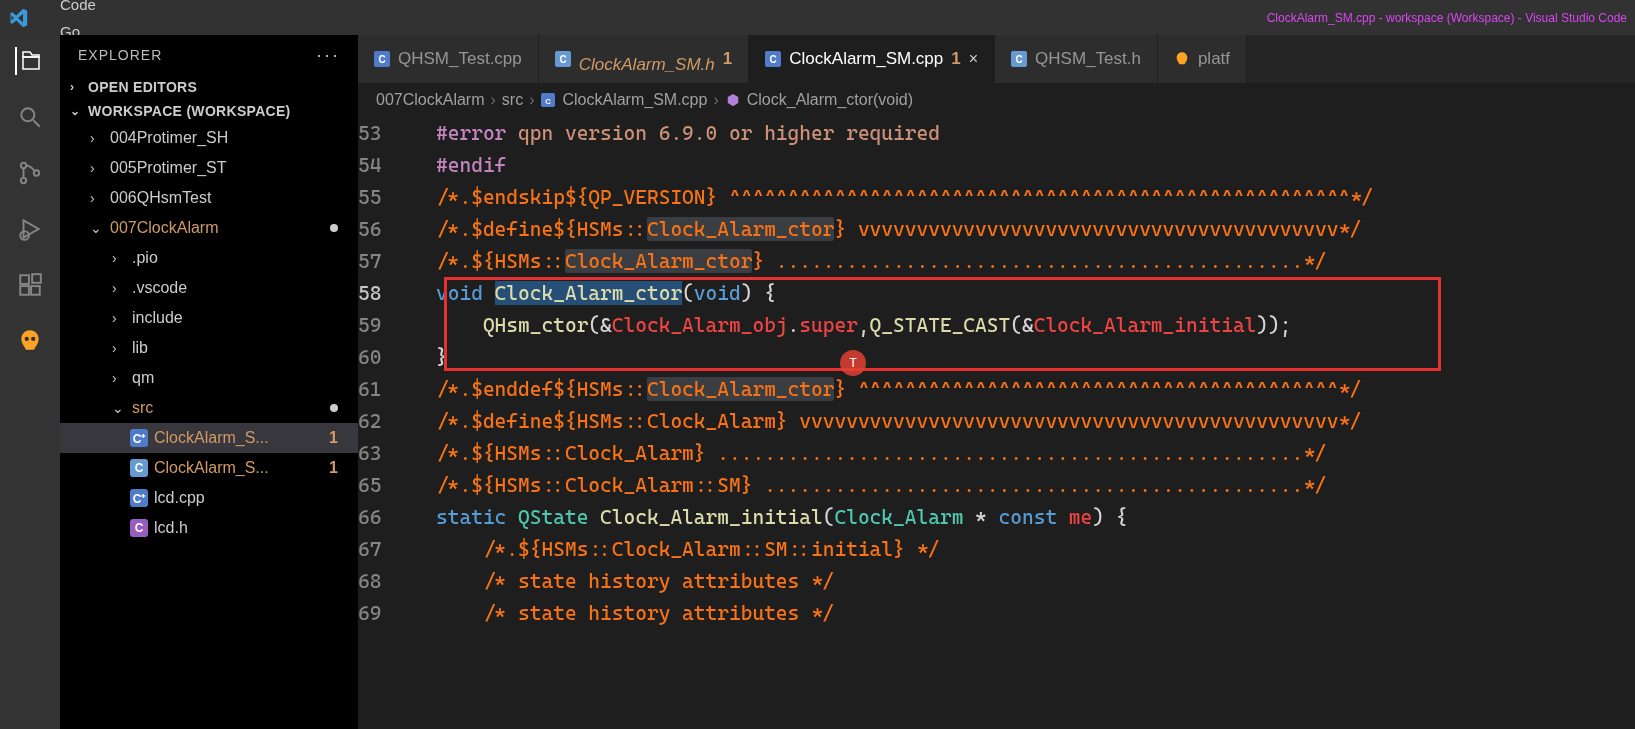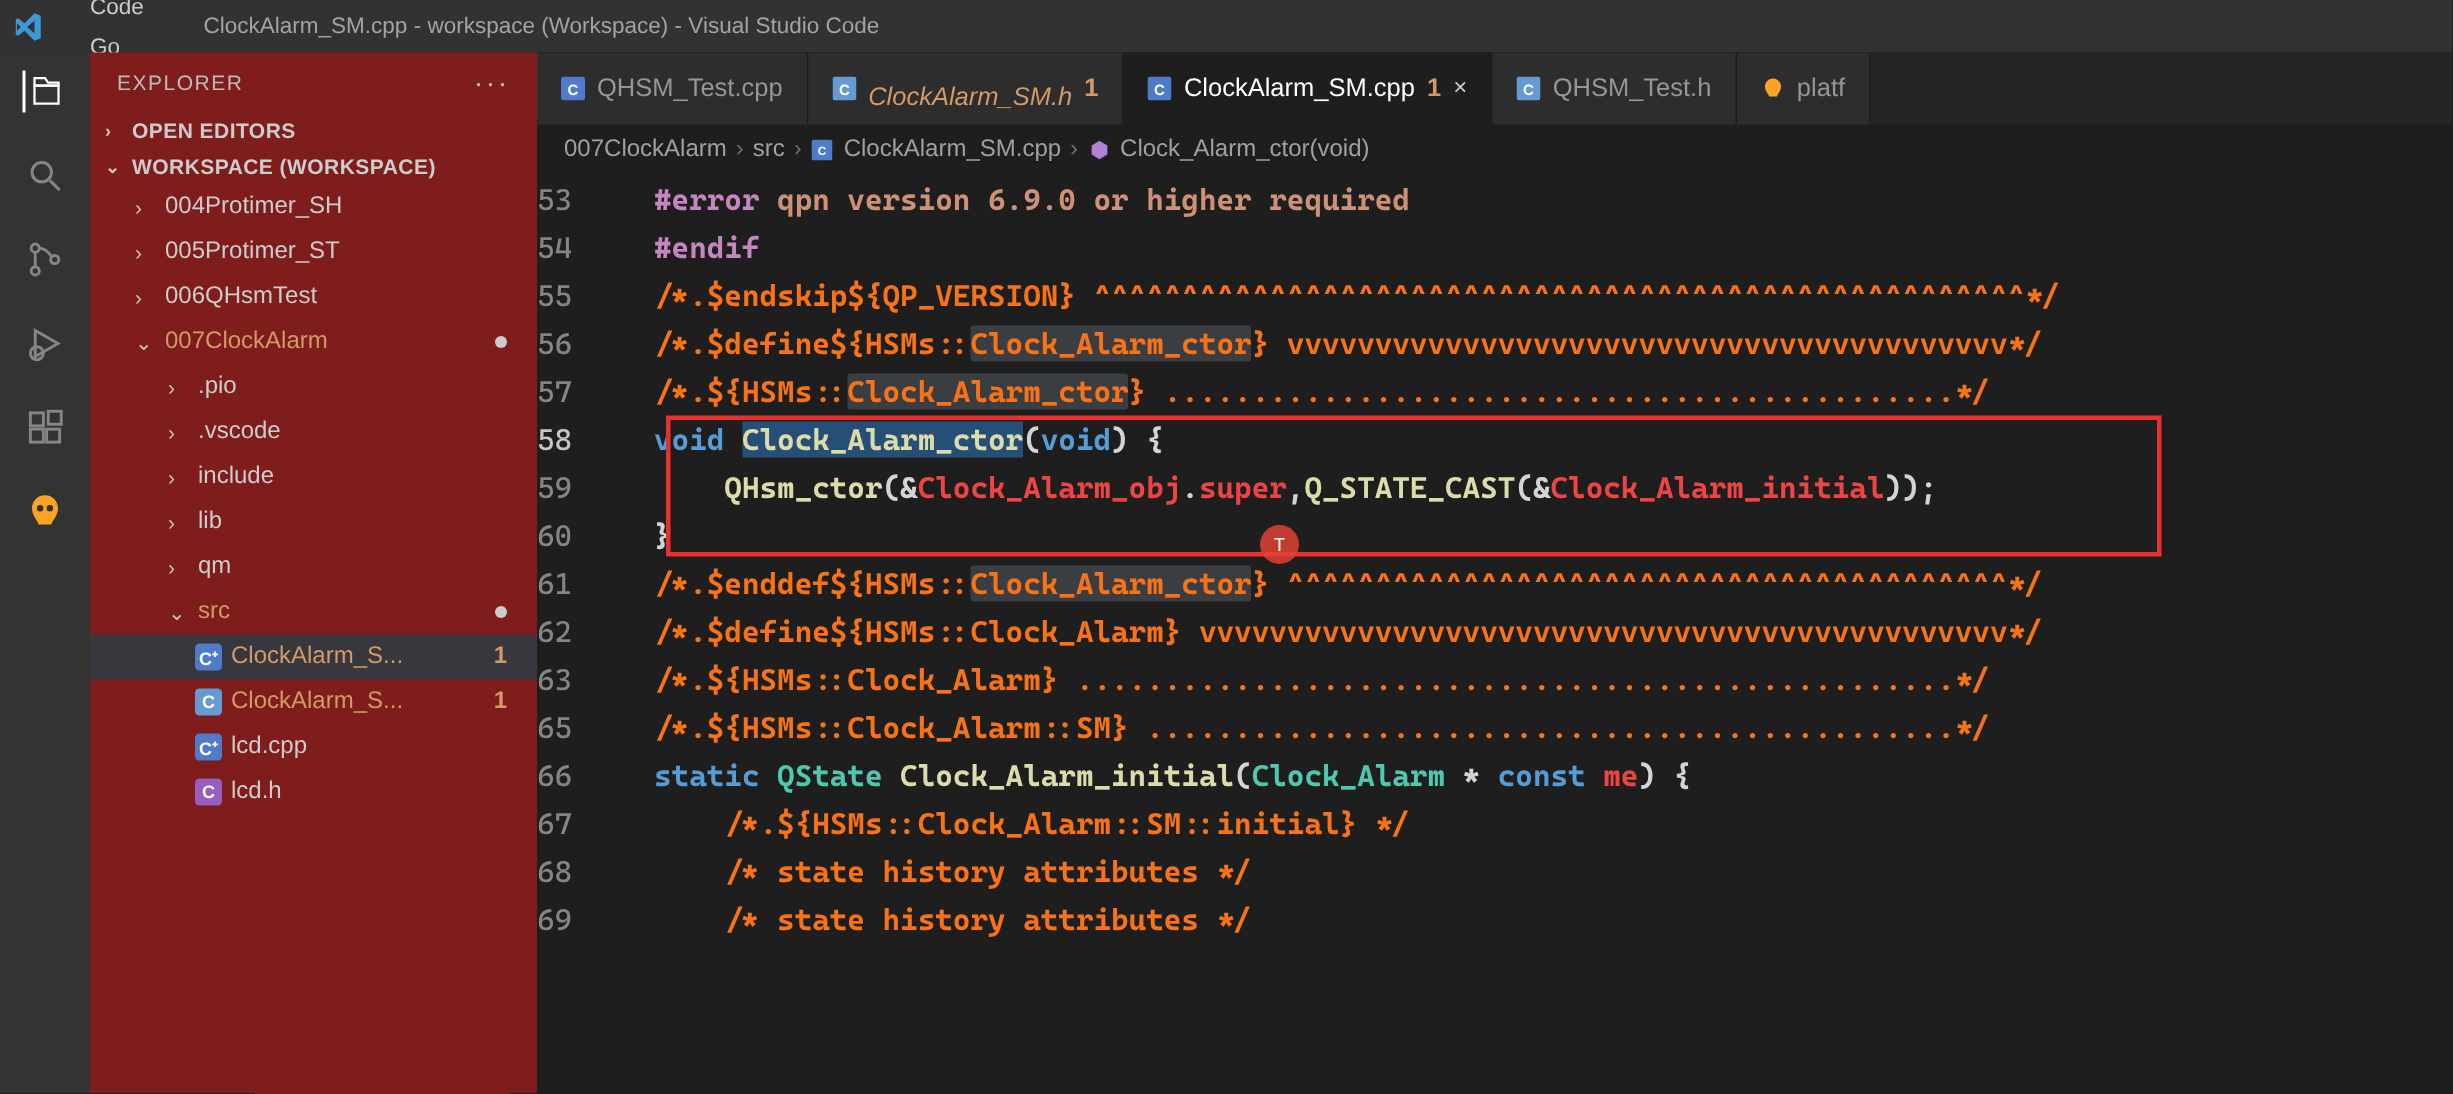--- a/index.html
+++ b/index.html
@@ -25,44 +25,44 @@
 }
 .menu-items { display: flex; gap: 0; flex-direction: column; }
 .menu-item {
   padding: 5px 14px;
   color: #cccccc;
   font-size: 15px;
   cursor: pointer;
 }
 .title-center {
   flex: 1;
-  text-align: left;
-  font-size: 15px;
-  color: #a3a3a3;
+  text-align: right;
+  font-size: 12px;
+  color: #d946ef;
 }
 .main { display: flex; height: calc(100% - 35px); }
 .activity-bar {
   width: 60px;
   background: #333333;
   display: flex;
   flex-direction: column;
   align-items: center;
   padding-top: 12px;
   gap: 28px;
 }
 .activity-icon {
   width: 28px; height: 28px;
   color: #858585;
   cursor: pointer;
   display: flex; align-items:center; justify-content:center;
 }
 .activity-icon.active { color: #ffffff; border-left: 2px solid #fff; margin-left:-2px; padding-left:2px;}
 .sidebar {
   width: 298px;
-  background: #7f1d1d;
+  background: #000000;
   overflow: hidden;
 }
 .sidebar-header {
   height: 40px;
   display: flex;
   align-items: center;
   justify-content: space-between;
   padding: 0 18px;
   color: #bbbbbb;
   font-size: 14px;
@@ -156,21 +156,21 @@
 }
 .line { display:flex; white-space:pre;}
 .ln {
   width: 78px; text-align:left;
   color:#858585;
   padding-right: 28px;
   user-select:none;
   flex-shrink:0;
 }
 .line.curr .ln { color:#c6c6c6;}
-.code-txt { flex:1;font-weight:bold; }
+.code-txt { flex:1; }
 .kw { color:#569cd6;}
 .fn { color:#dcdcaa;}
 .ty { color:#4ec9b0;}
 .var { color:#ef4444;}
 .str { color:#ce9178;}
 .cmt { color:#f97316;}
 .dir { color:#c586c0;}
 .punc { color:#d4d4d4;}
 .hl-sel {
   background:#264f78;

